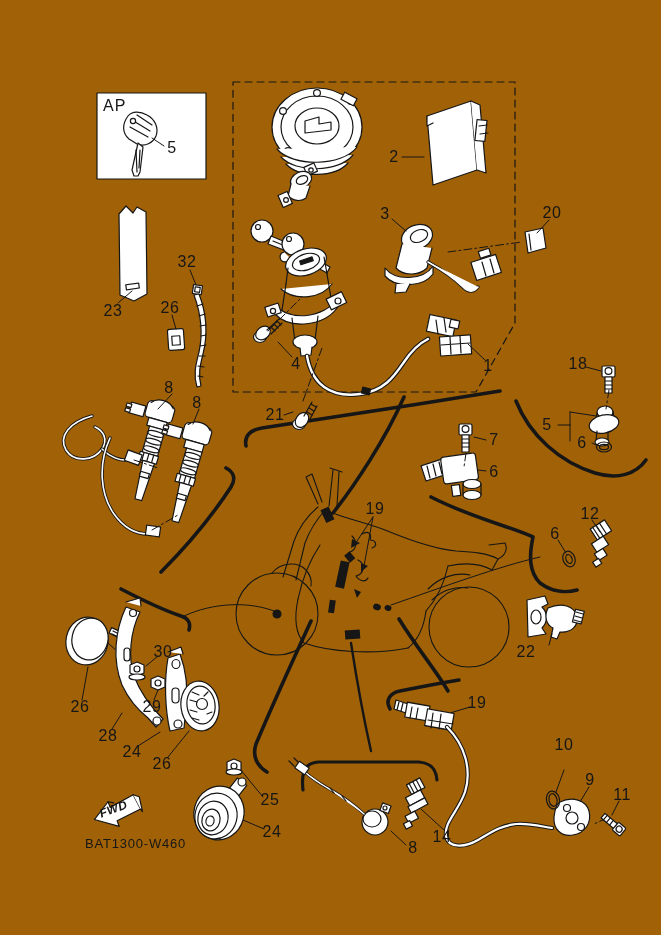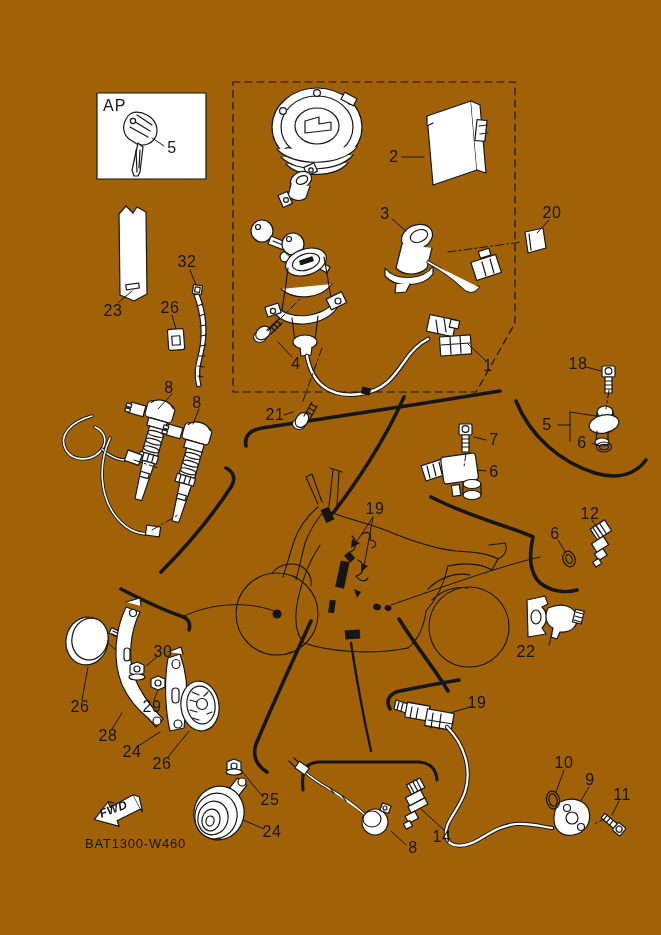--- a/index.html
+++ b/index.html
@@ -483,20 +483,20 @@
 <div class="co" style="left:108px;top:736px">28</div>
 <div class="co" style="left:163px;top:652px">30</div>
 <div class="co" style="left:152px;top:707px">29</div>
 <div class="co" style="left:132px;top:752px">24</div>
 <div class="co" style="left:162px;top:764px">26</div>
 <div class="co" style="left:272px;top:832px">24</div>
 <div class="co" style="left:270px;top:800px">25</div>
 <div class="co" style="left:413px;top:848px">8</div>
 <div class="co" style="left:442px;top:837px">14</div>
 <div class="co" style="left:477px;top:703px">19</div>
-<div class="co" style="left:564px;top:763px">10</div>
+<div class="co" style="left:564px;top:745px">10</div>
 <div class="co" style="left:590px;top:780px">9</div>
 <div class="co" style="left:622px;top:795px">11</div>
 
 <div class="fwd-text">FWD</div>
 <div class="part-code">BAT1300-W460</div>
 
 </div>
 
 </body></html>

